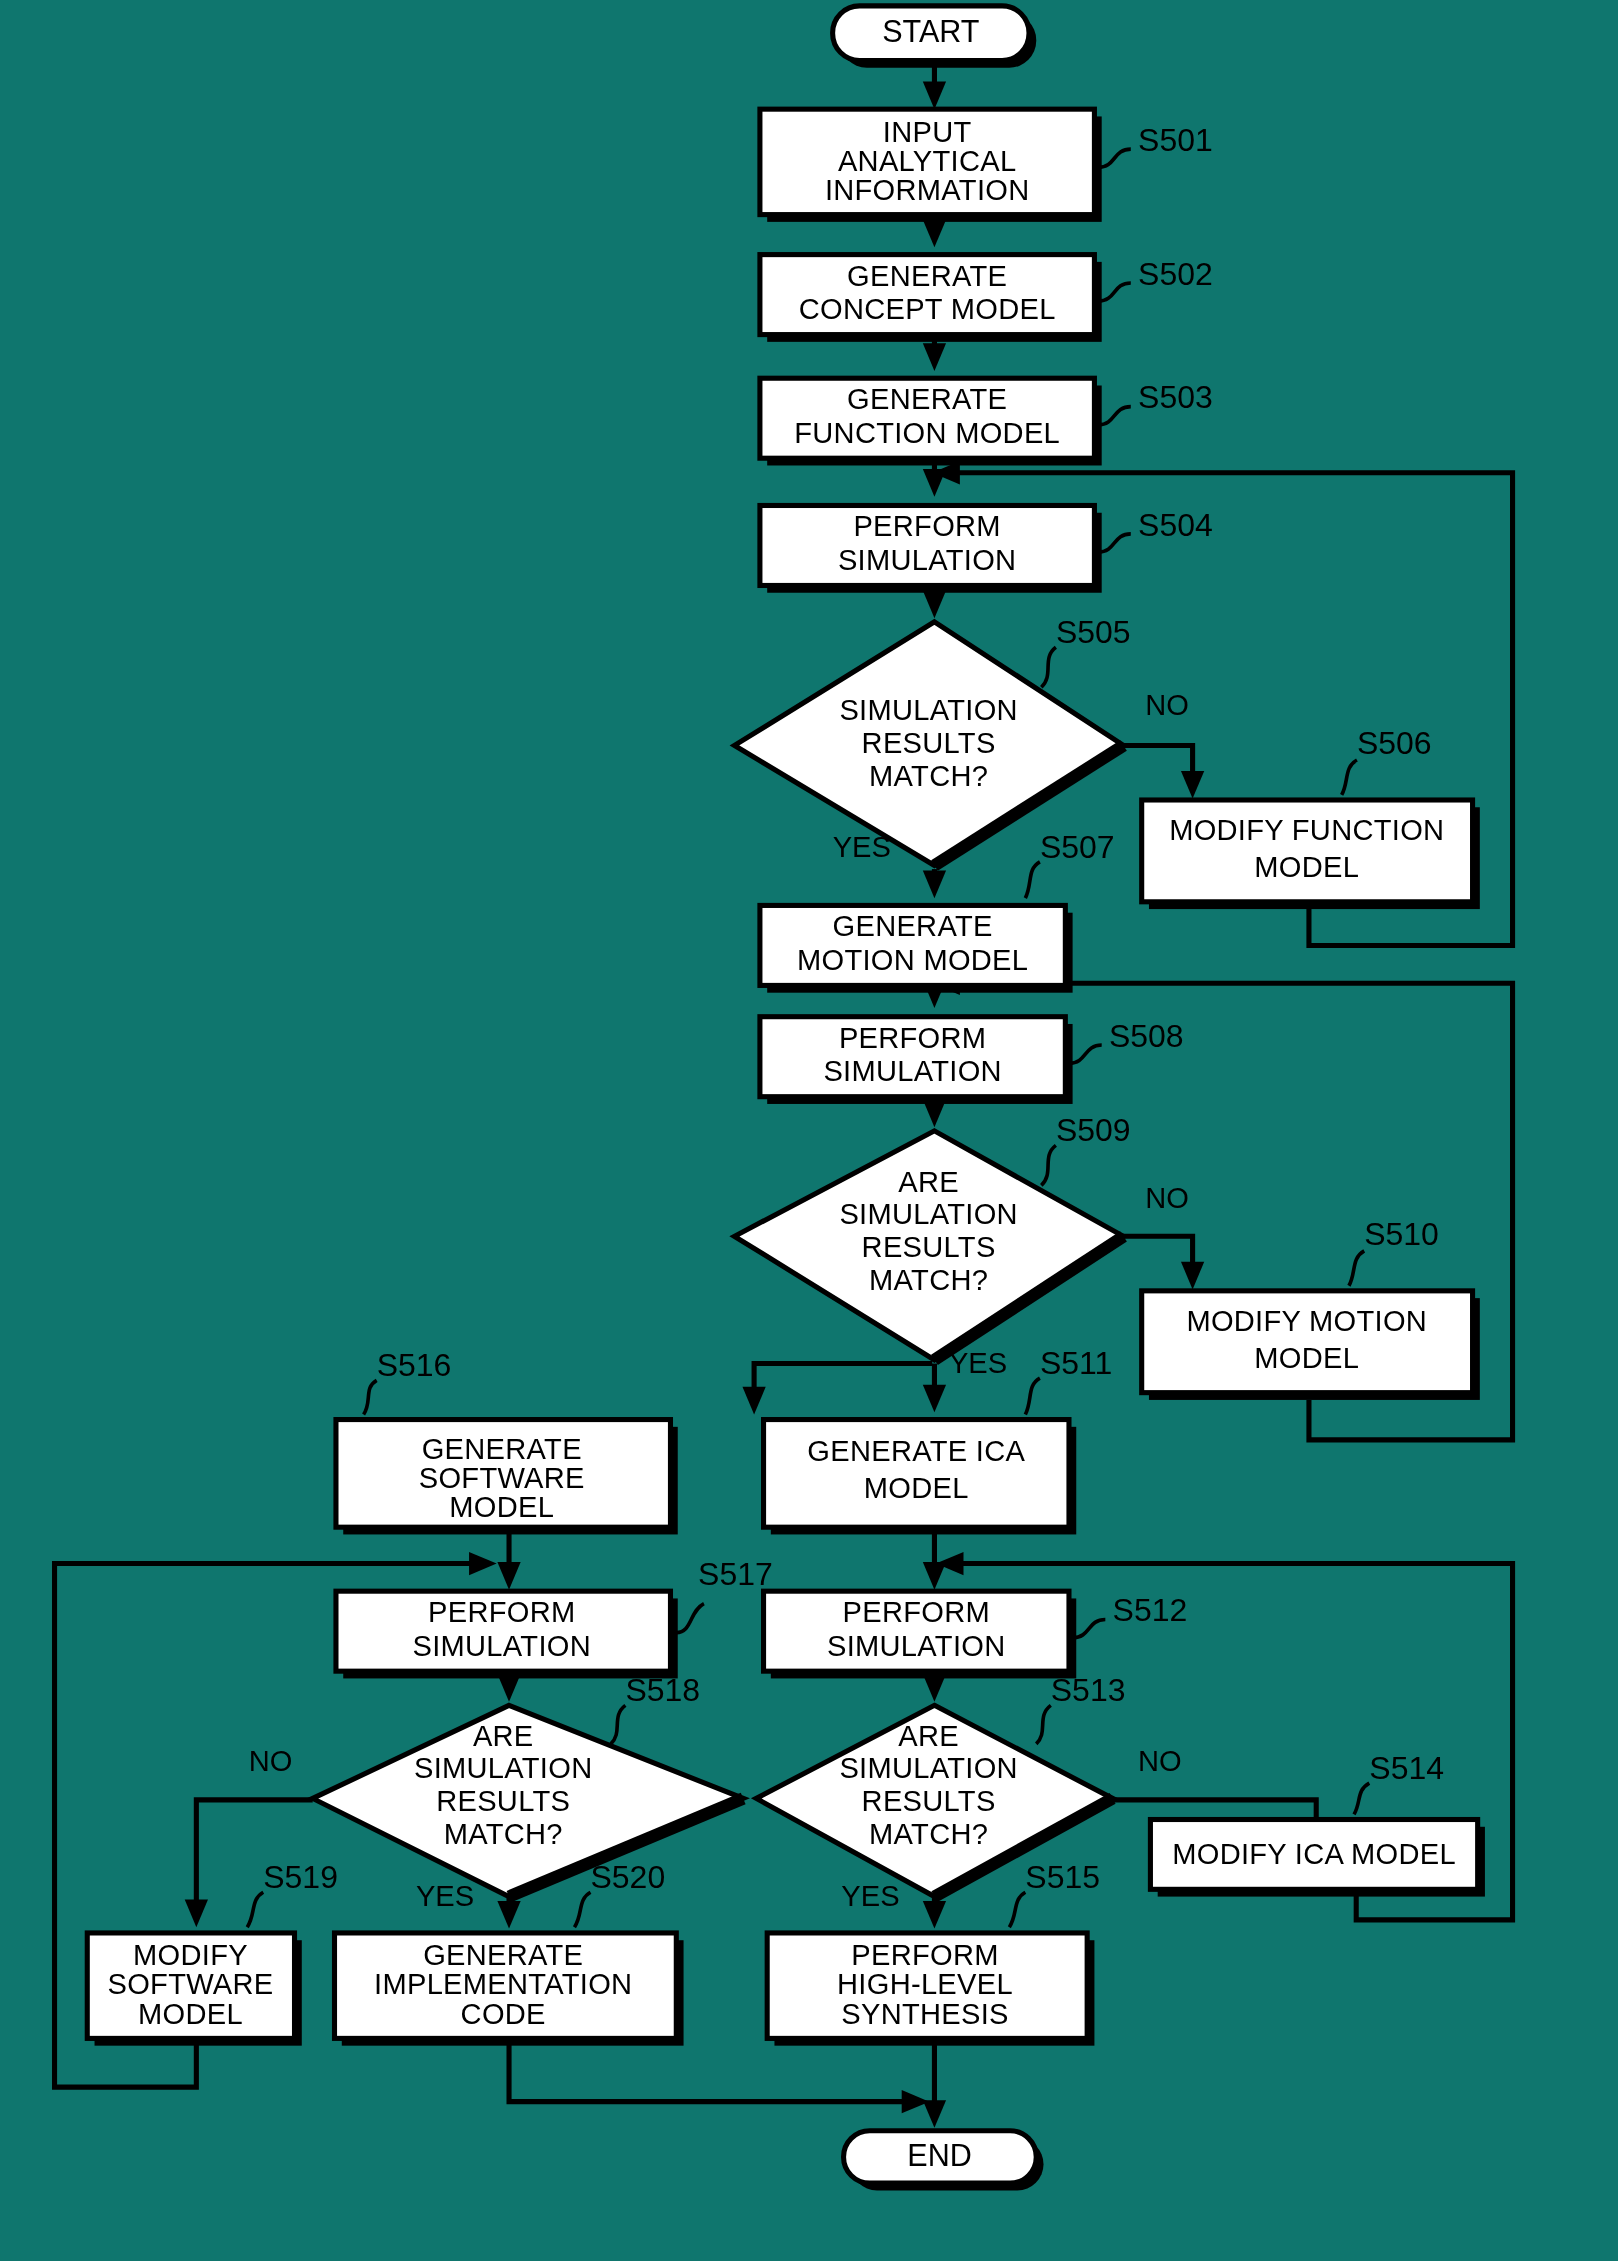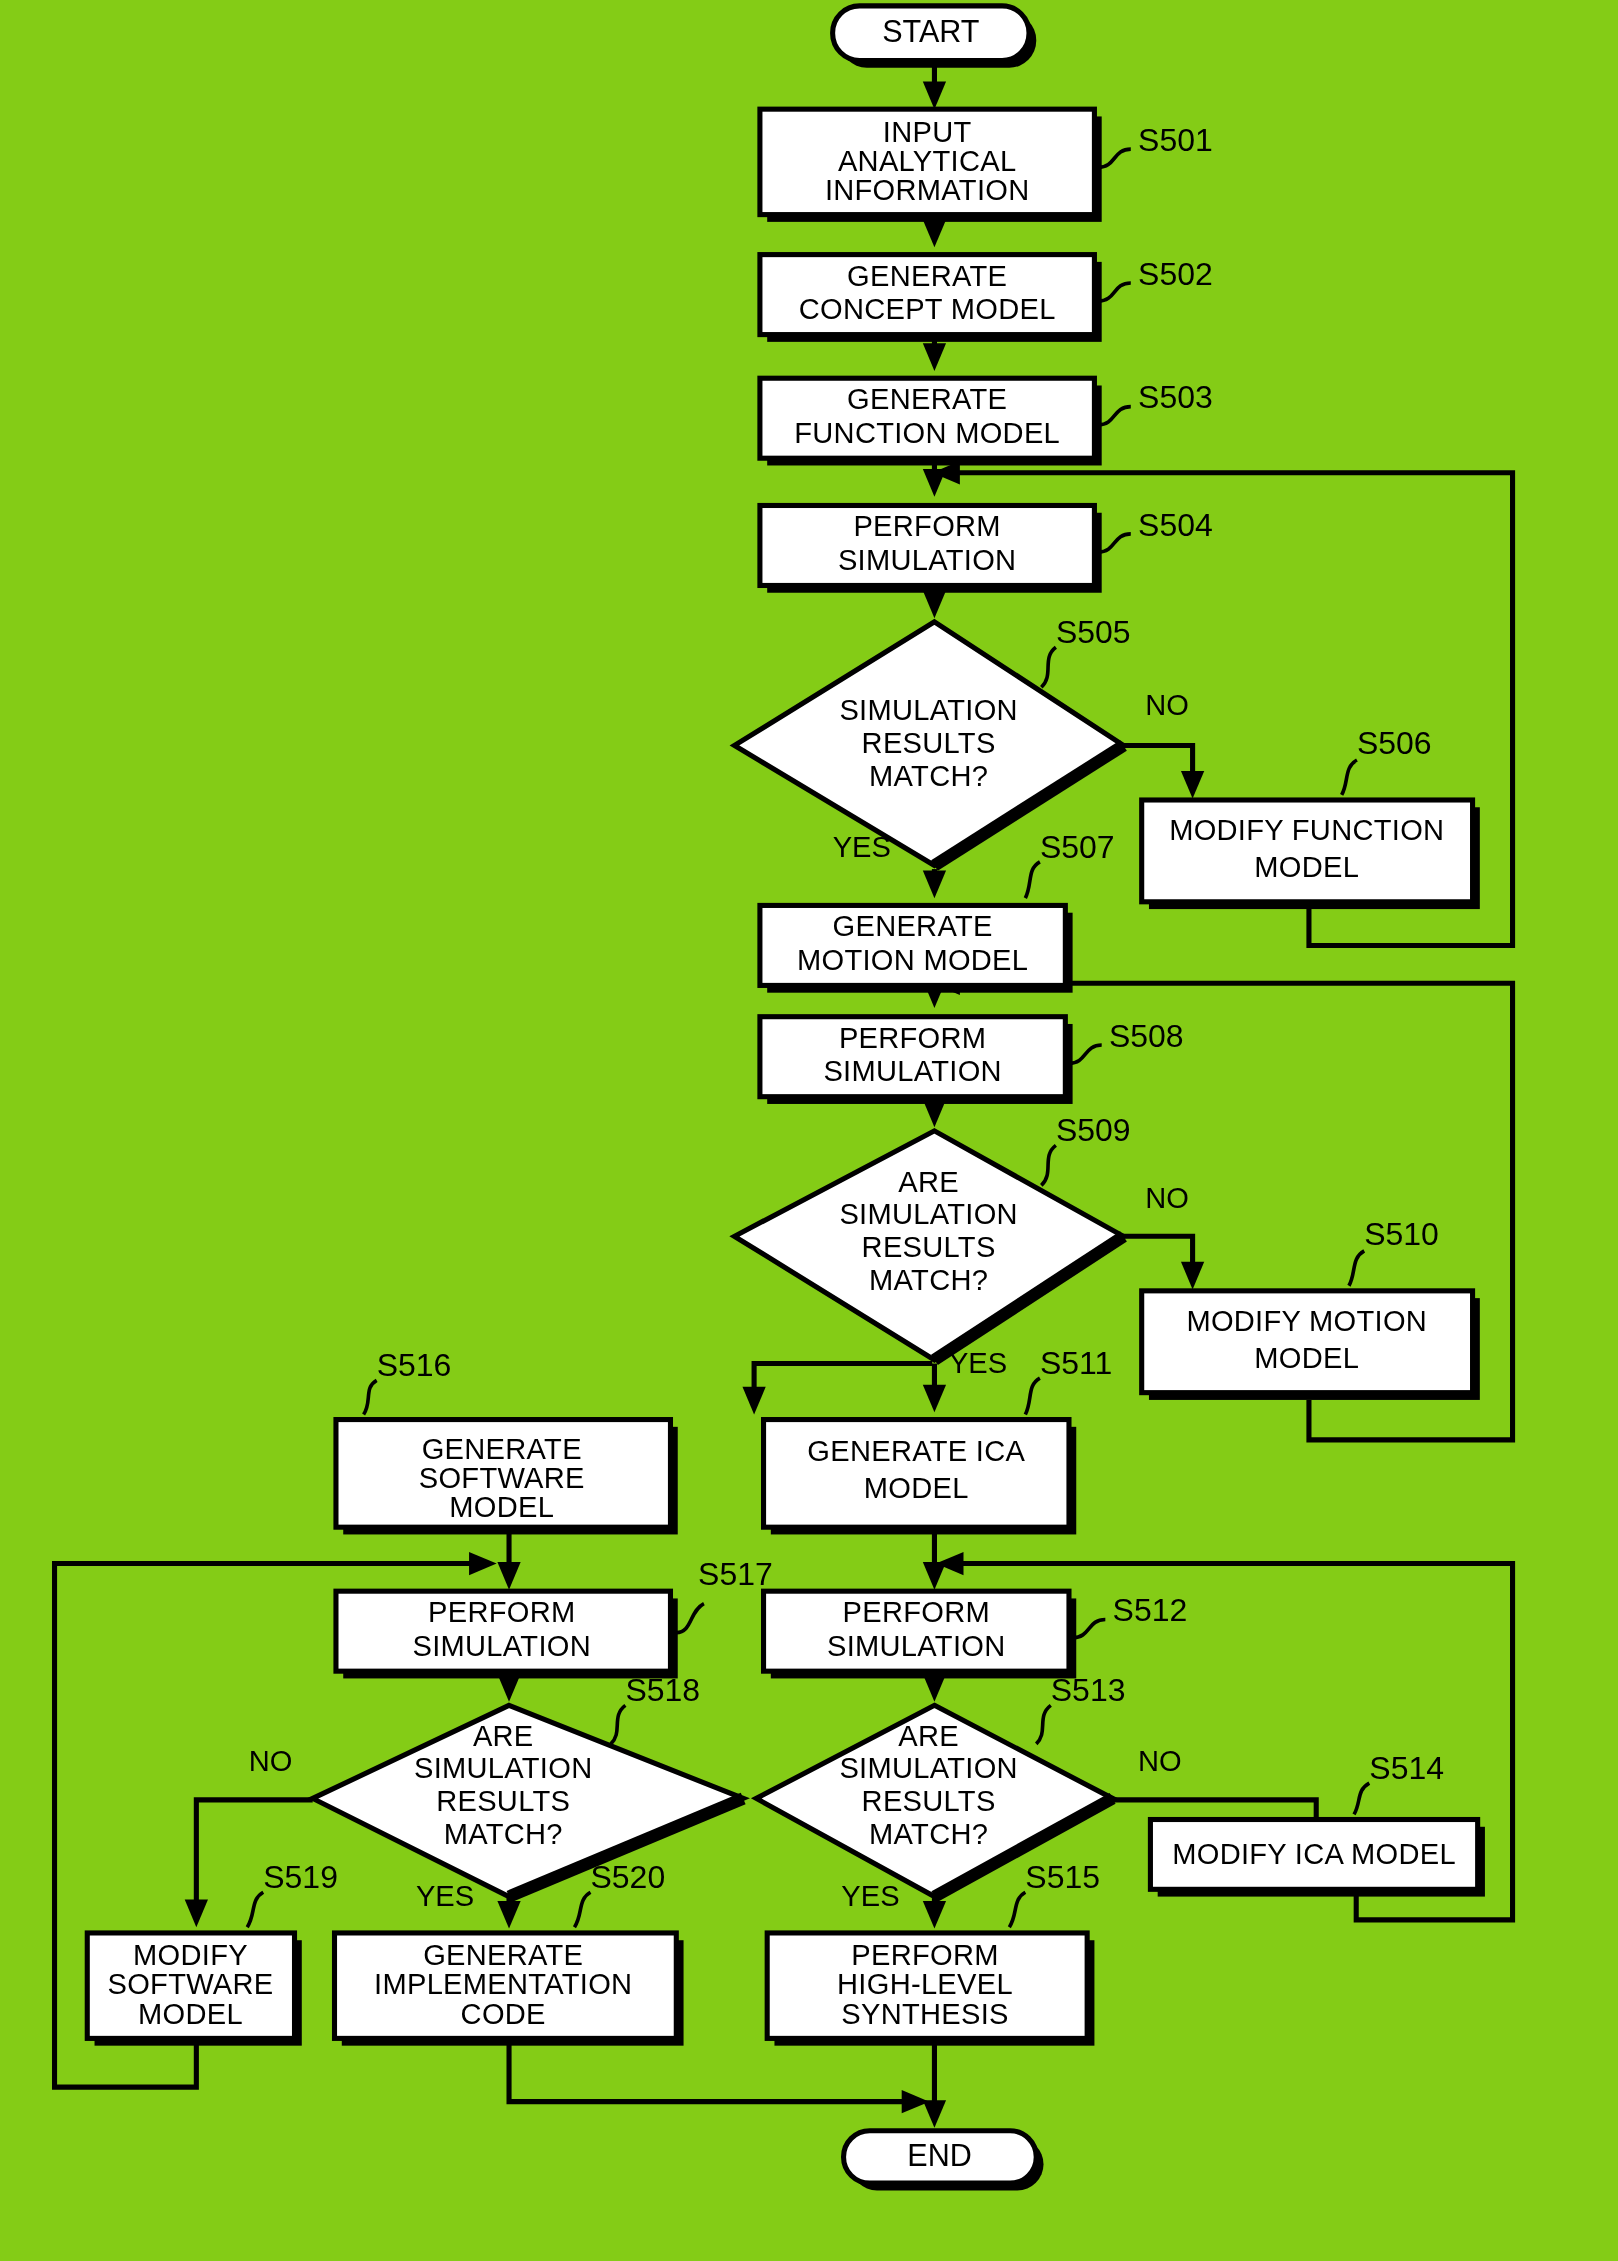--- a/index.html
+++ b/index.html
@@ -10,21 +10,21 @@
   body {
     width: 1618px;
     height: 2261px;
     font-family: "Liberation Sans", sans-serif;
     overflow: hidden;
   }
   #flowchart-root {
     position: relative;
     width: 1618px;
     height: 2261px;
-    background: #84cc16;
+    background: #0f766e;
   }
   svg.fc {
     position: absolute;
     top: 0;
     left: 0;
     width: 1618px;
     height: 2261px;
     display: block;
   }
   .proc-fill { fill: #ffffff; }

